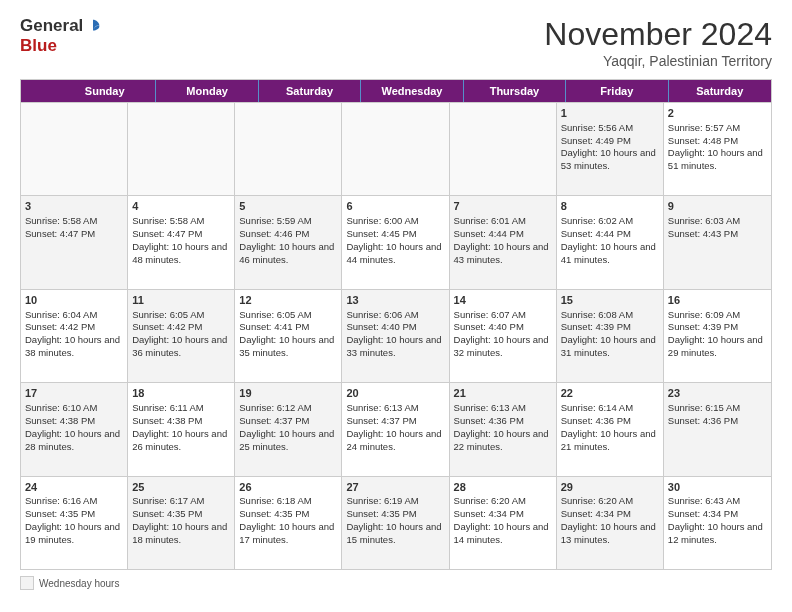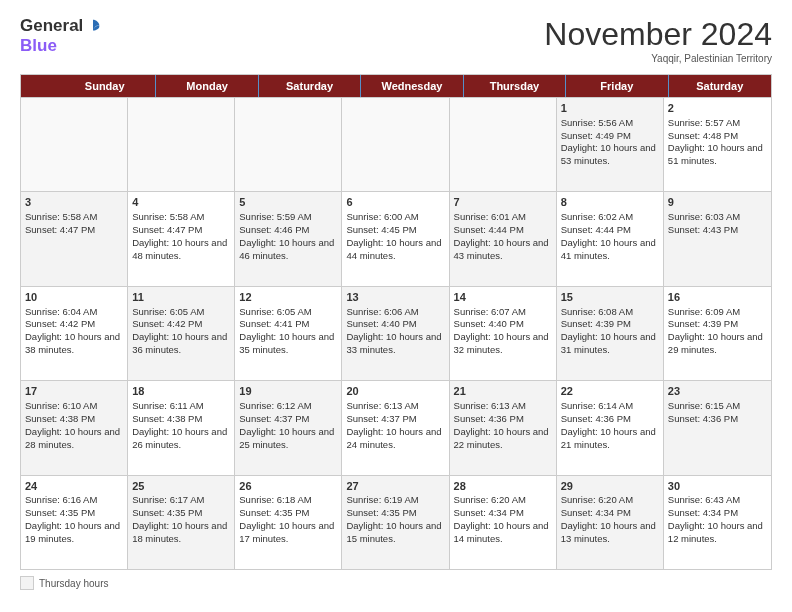--- a/index.html
+++ b/index.html
@@ -30,33 +30,33 @@
     .title-block {
       text-align: right;
     }
     .month-title {
       font-size: 32px;
       font-weight: normal;
       color: #333;
       text-align: center;
     }
     .location {
-      font-size: 10px;
+      font-size: 14px;
       color: #555;
     }
     .calendar {
       flex: 1;
       display: flex;
       flex-direction: column;
       border: 1px solid #ccc;
     }
     .cal-header {
       display: grid;
       grid-template-columns: repeat(7, 1fr);
-      background: #7f1d1d;
+      background: #701a75;
       padding-left: 33px;
     }
     .cal-header-cell {
       color: #fff;
       font-size: 11px;
       font-weight: bold;
       text-align: center;
       padding: 5px 2px;
       border-right: 1px solid #5590c9;
     }
@@ -111,21 +111,21 @@
   <div class="header">
     <div class="logo">
   <div style="line-height:1.15;">
     <div style="display:flex; align-items:center;">
       <span style="font-size:17px; font-weight:bold; color:#333;">General</span>
       <svg width="18" height="18" viewBox="0 0 20 20" style="margin-left:1px;">
         <path d="M10 3 C13 3, 18 6, 17 11 C16 14, 12 15, 10 15 C10 15, 12 10, 17 9 C17 9, 13 8, 10 15" fill="#2a6db5"></path>
       </svg>
     </div>
     <div>
-      <span style="font-size:17px; font-weight:bold; color:#8b5cf6;">Blue</span>
+      <span style="font-size:17px; font-weight:bold; color:#b91c1c;">Blue</span>
     </div>
   </div>
 </div>
     <div class="title-block">
       <div class="month-title">November 2024</div>
       <div class="location">Yaqqir, Palestinian Territory</div>
     </div>
   </div>
 
   <div class="calendar">
@@ -329,15 +329,15 @@
         <div>Sunrise: 6:43 AM</div>
         <div>Sunset: 4:34 PM</div>
         <div>Daylight: 10 hours and 12 minutes.</div>
       </div>
         </div>
       </div>
   </div>
 
   <div class="footer">
     <div class="footer-box"></div>
-    <span>Thursday hours</span>
+    <span>Wednesday hours</span>
   </div>
 </div>
 
 </body></html>

